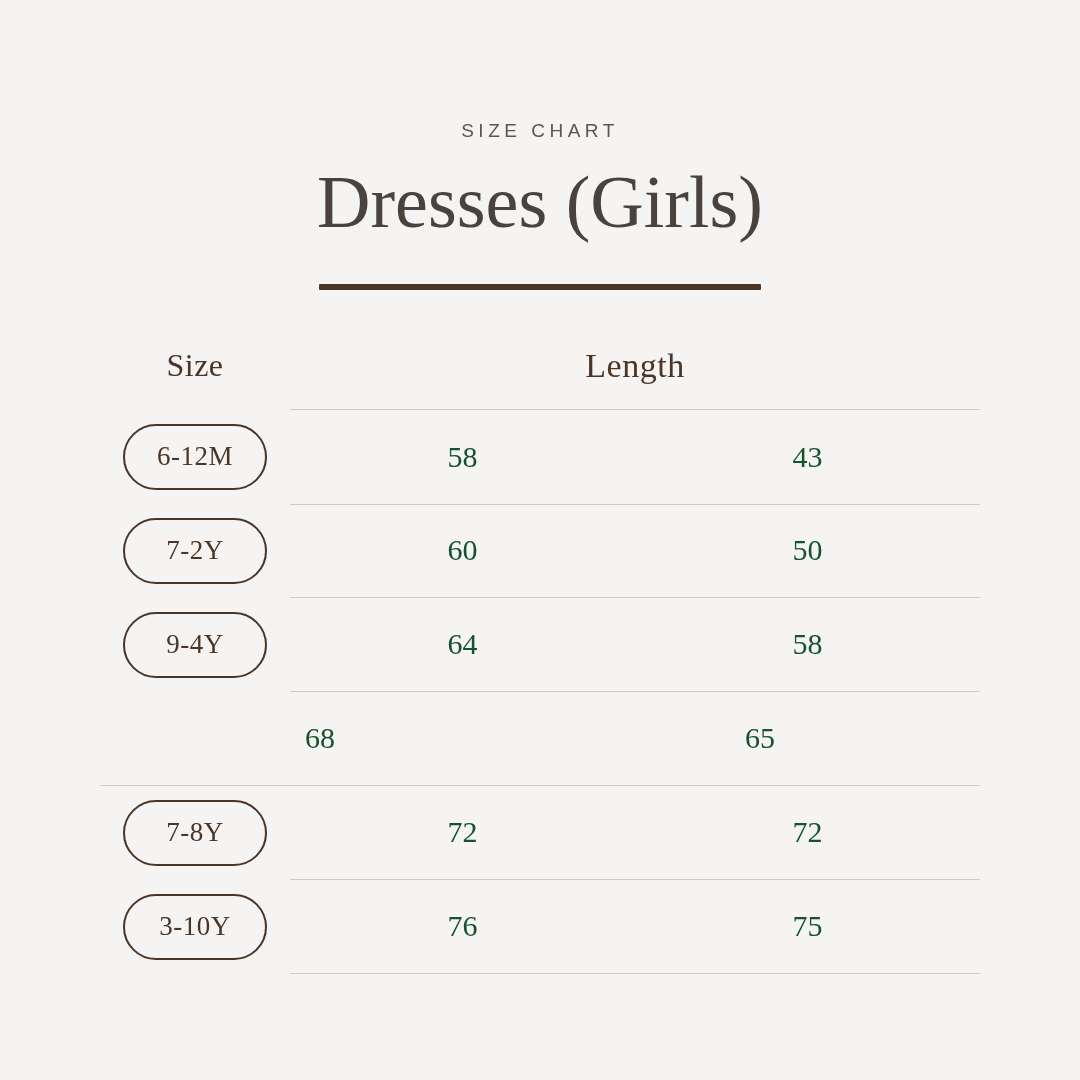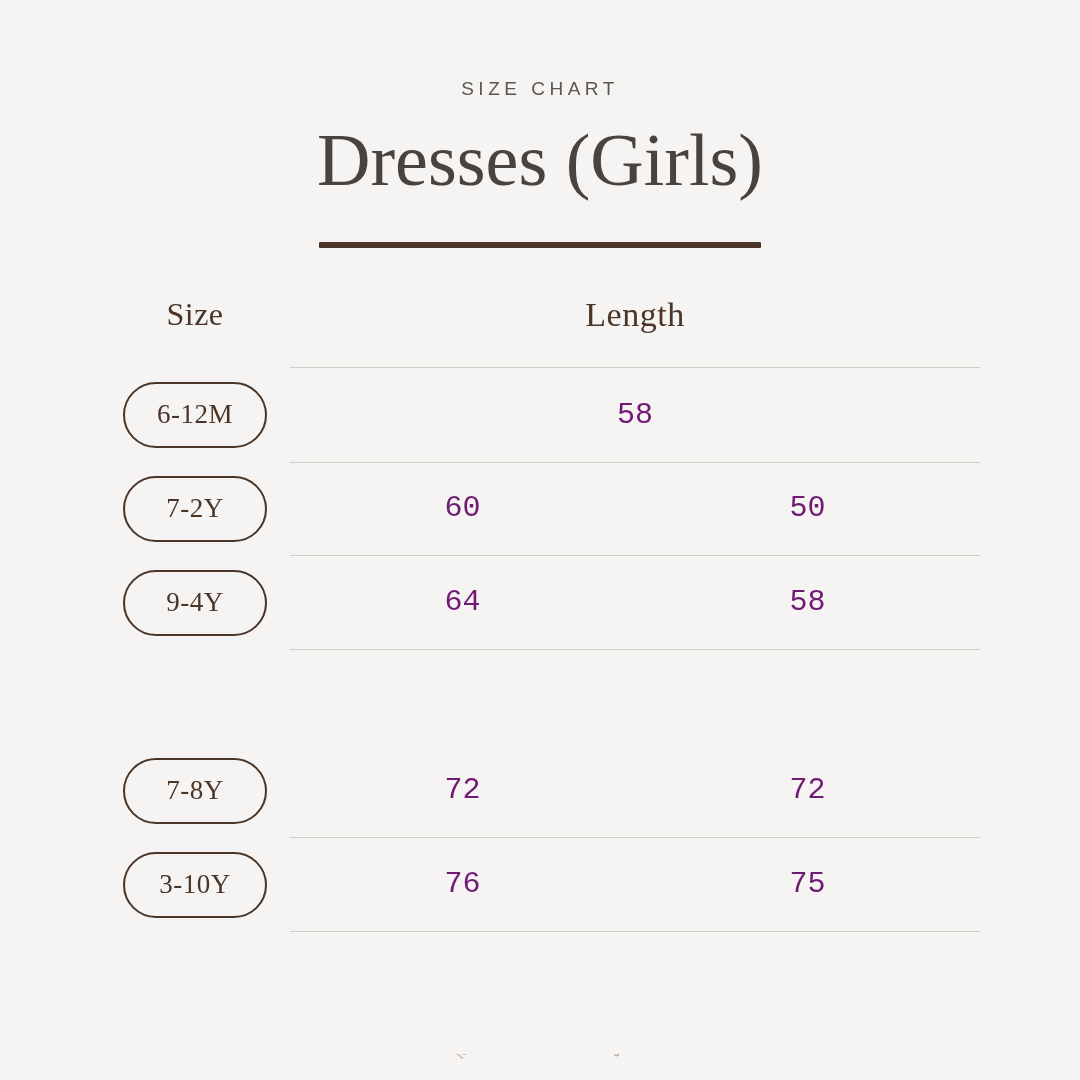--- a/index.html
+++ b/index.html
@@ -16,21 +16,21 @@
   .page {
     position: relative;
     width: 1080px;
     height: 1080px;
     background: #f5f4f2;
     box-sizing: border-box;
   }
 
   
   .eyebrow {
-    margin-top: 78px;
+    margin-top: 120px;
     text-align: center;
     font-family: "Liberation Sans", sans-serif;
     font-size: 19px;
     letter-spacing: 4.5px;
     color: #5b5651;
     font-weight: 400;
   }
   .title {
     margin-top: 22px;
     text-align: center;
@@ -49,21 +49,21 @@
   }
 
   
   .table {
     margin: 48px auto 0 auto;
     width: 880px;
     position: relative;
   }
   .head-row {
     display: flex;
-    align-items: flex-start;
+    align-items: center;
     height: 56px;
   }
   .col-size {
     width: 190px;
     flex: 0 0 190px;
     text-align: center;
   }
   .col-rest {
     flex: 1 1 auto;
     display: flex;
@@ -111,23 +111,23 @@
     justify-content: center;
     background: transparent;
   }
   .pill span {
     font-family: "Liberation Serif", serif;
     font-size: 27px;
     color: #4a3527;
     letter-spacing: 0.5px;
   }
   .cell-val {
-    font-family: Liberation Mono, monospace;
+    font-family: Liberation Serif, serif;
     font-size: 30px;
-    color: #701a75;
+    color: #14532d;
     width: 100%;
     text-align: center;
   }
 
   
   .footnote {
     position: absolute;
     left: 95px;
     top: 958px;
     font-family: "Liberation Sans", sans-serif;
@@ -192,20 +192,23 @@
       <div class="row">
         <div class="col-size">
           <div class="pill">
             <span>6-12M</span>
           </div>
         </div>
         <div class="col-rest">
           <div class="col-chest">
             <span class="cell-val">58</span>
           </div>
+          <div class="col-length">
+            <span class="cell-val">43</span>
+          </div>
         </div>
       </div>
 
       <div class="row">
         <div class="col-size">
           <div class="pill">
             <span>7-2Y</span>
           </div>
         </div>
         <div class="col-rest">
@@ -228,20 +231,28 @@
           <div class="col-chest">
             <span class="cell-val">64</span>
           </div>
           <div class="col-length">
             <span class="cell-val">58</span>
           </div>
         </div>
       </div>
 
       <div class="row">
+        <div class="col-rest">
+          <div class="col-chest">
+            <span class="cell-val">68</span>
+          </div>
+          <div class="col-length">
+            <span class="cell-val">65</span>
+          </div>
+        </div>
       </div>
 
       <div class="row">
         <div class="col-size">
           <div class="pill">
             <span>7-8Y</span>
           </div>
         </div>
         <div class="col-rest">
           <div class="col-chest">

